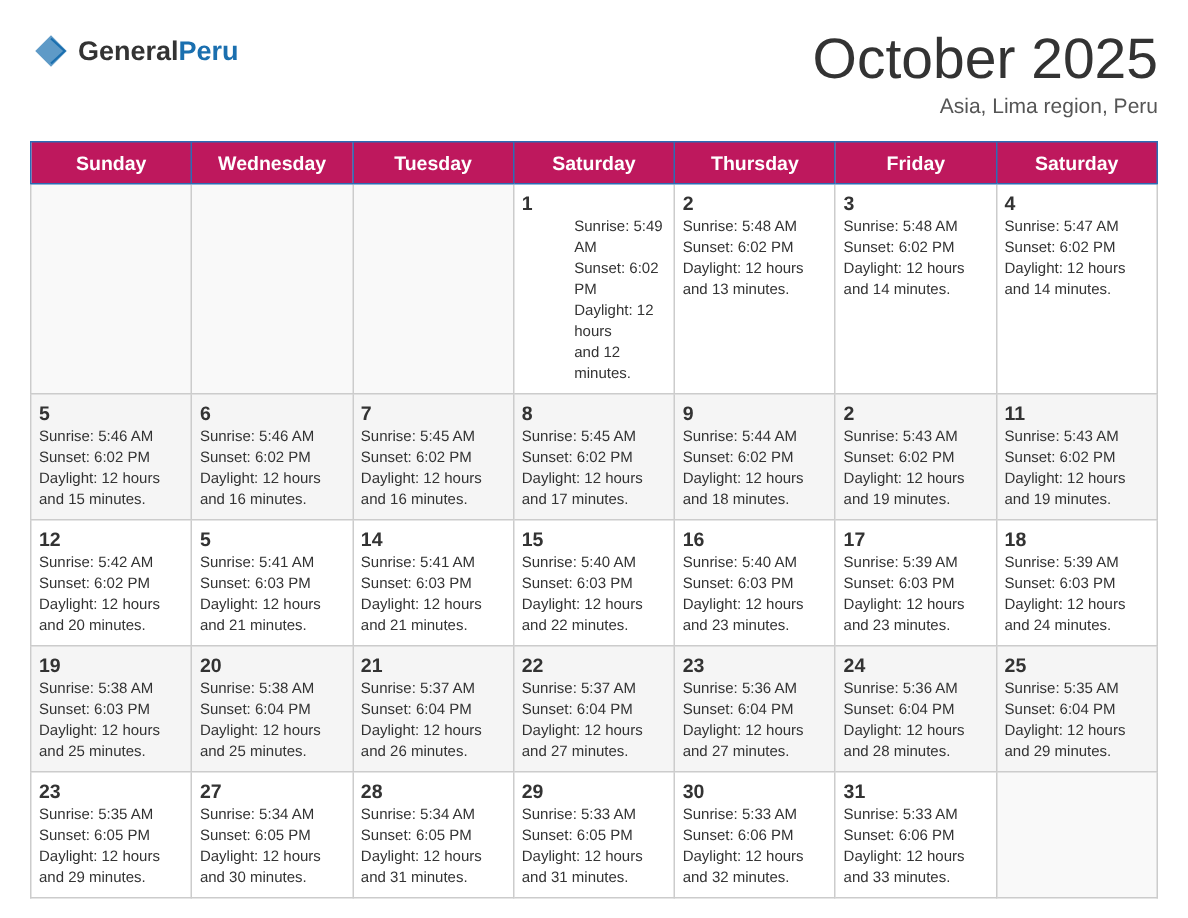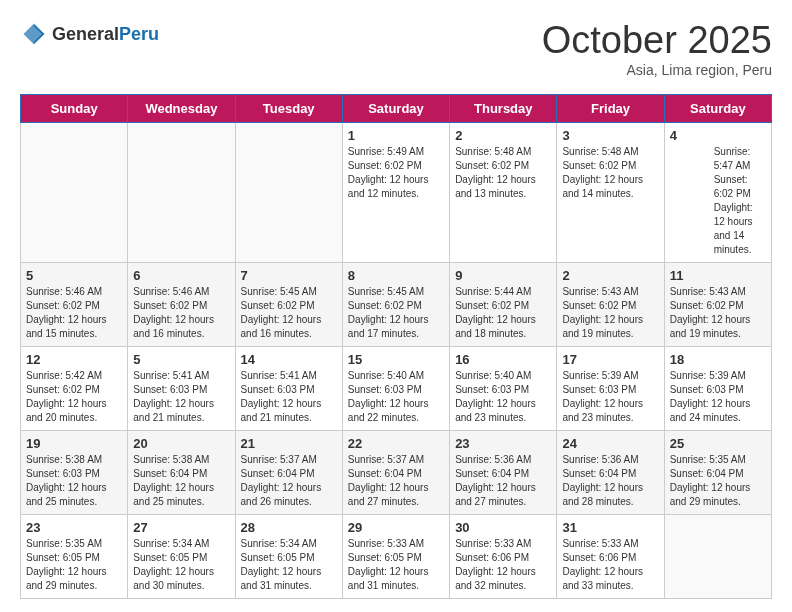--- a/index.html
+++ b/index.html
@@ -126,42 +126,42 @@
         <th>Saturday</th>
       </tr>
   </thead>
   <tbody id="calendar-body">
   <tr>
         <td class="empty-cell"></td>
         <td class="empty-cell"></td>
         <td class="empty-cell"></td>
         <td>
           <span class="day-num">1</span>
-          <div class="day-info" style="white-space: pre-line;">Sunrise: 5:49 AM
+          <div class="day-info" style="white-space: pre-line; margin-left: 35px;">Sunrise: 5:49 AM
 Sunset: 6:02 PM
 Daylight: 12 hours
 and 12 minutes.</div>
         </td>
         <td>
           <span class="day-num">2</span>
           <div class="day-info" style="white-space: pre-line;">Sunrise: 5:48 AM
 Sunset: 6:02 PM
 Daylight: 12 hours
 and 13 minutes.</div>
         </td>
         <td>
           <span class="day-num">3</span>
           <div class="day-info" style="white-space: pre-line;">Sunrise: 5:48 AM
 Sunset: 6:02 PM
 Daylight: 12 hours
 and 14 minutes.</div>
         </td>
         <td>
           <span class="day-num">4</span>
-          <div class="day-info" style="white-space: pre-line; margin-left: 44px;">Sunrise: 5:47 AM
+          <div class="day-info" style="white-space: pre-line;">Sunrise: 5:47 AM
 Sunset: 6:02 PM
 Daylight: 12 hours
 and 14 minutes.</div>
         </td>
       </tr>
       <tr>
         <td>
           <span class="day-num">5</span>
           <div class="day-info" style="white-space: pre-line;">Sunrise: 5:46 AM
 Sunset: 6:02 PM

